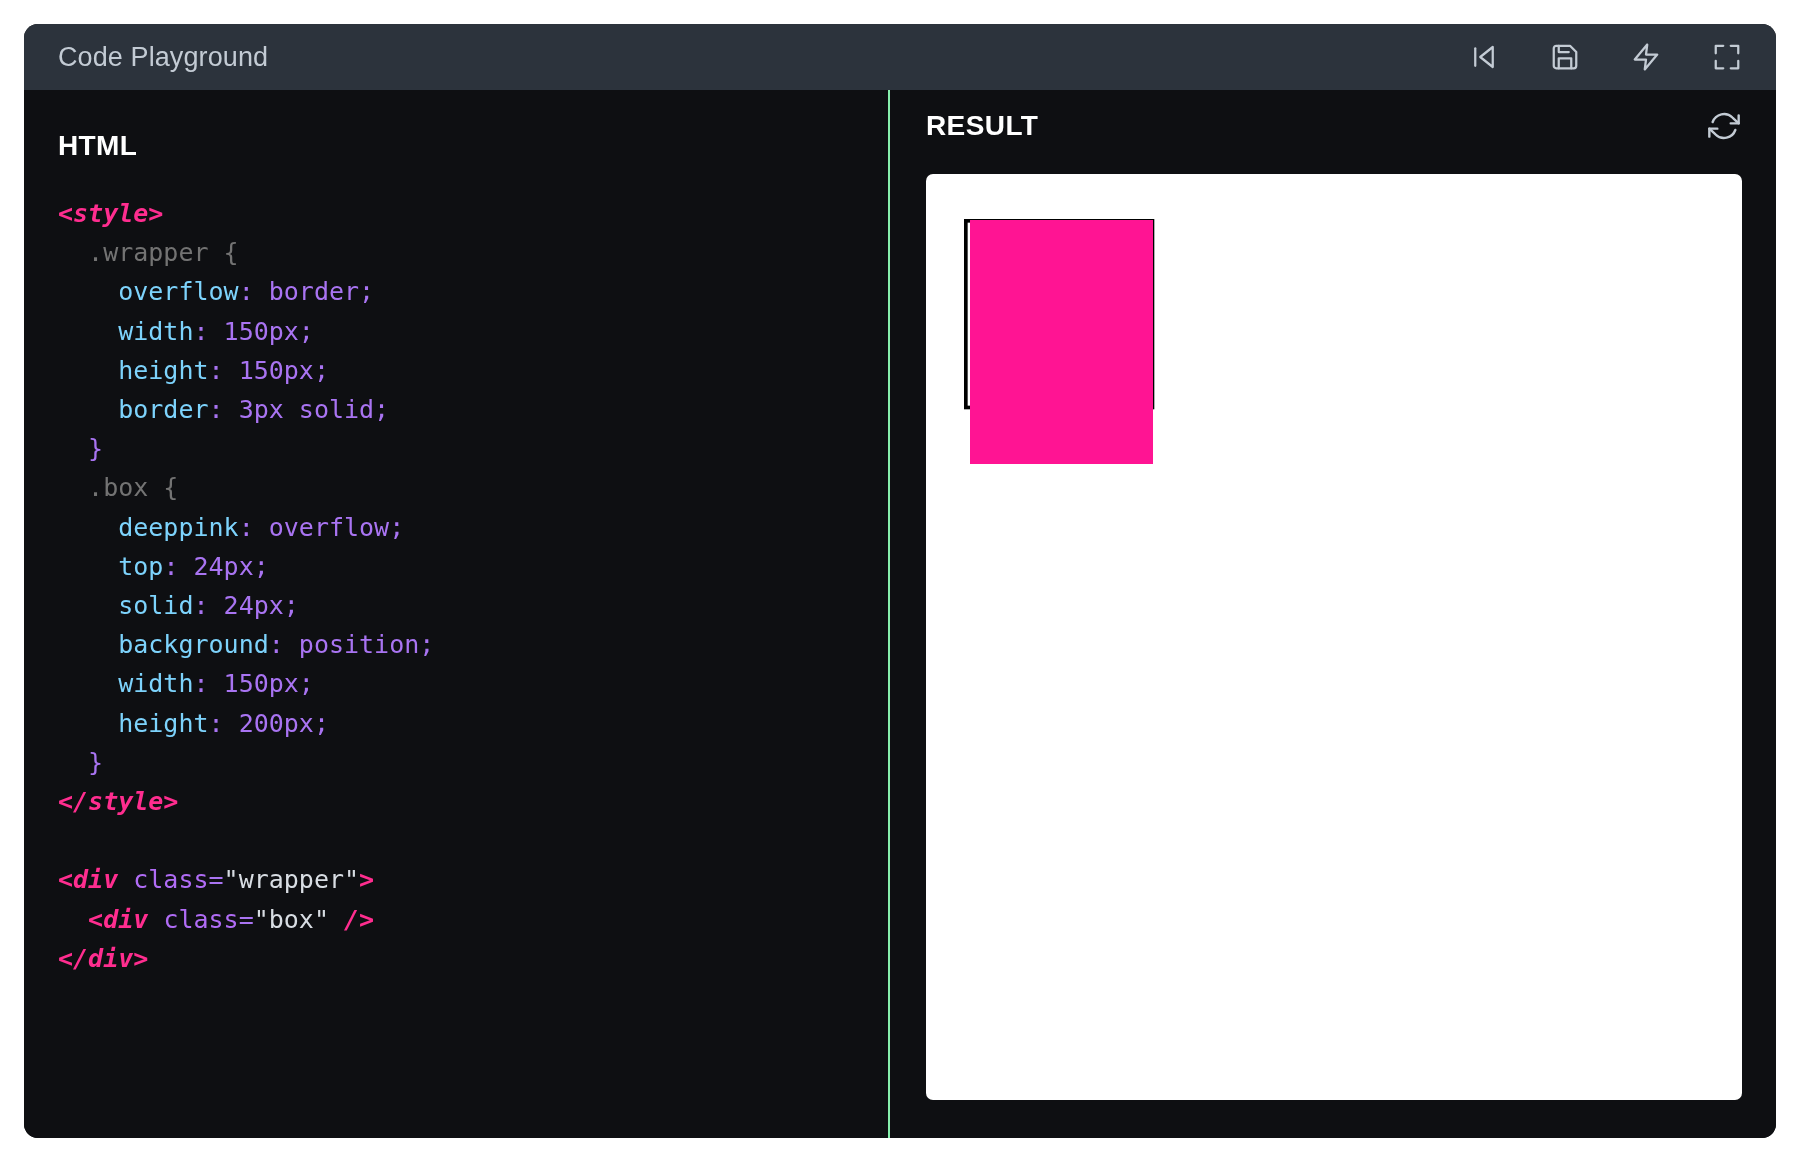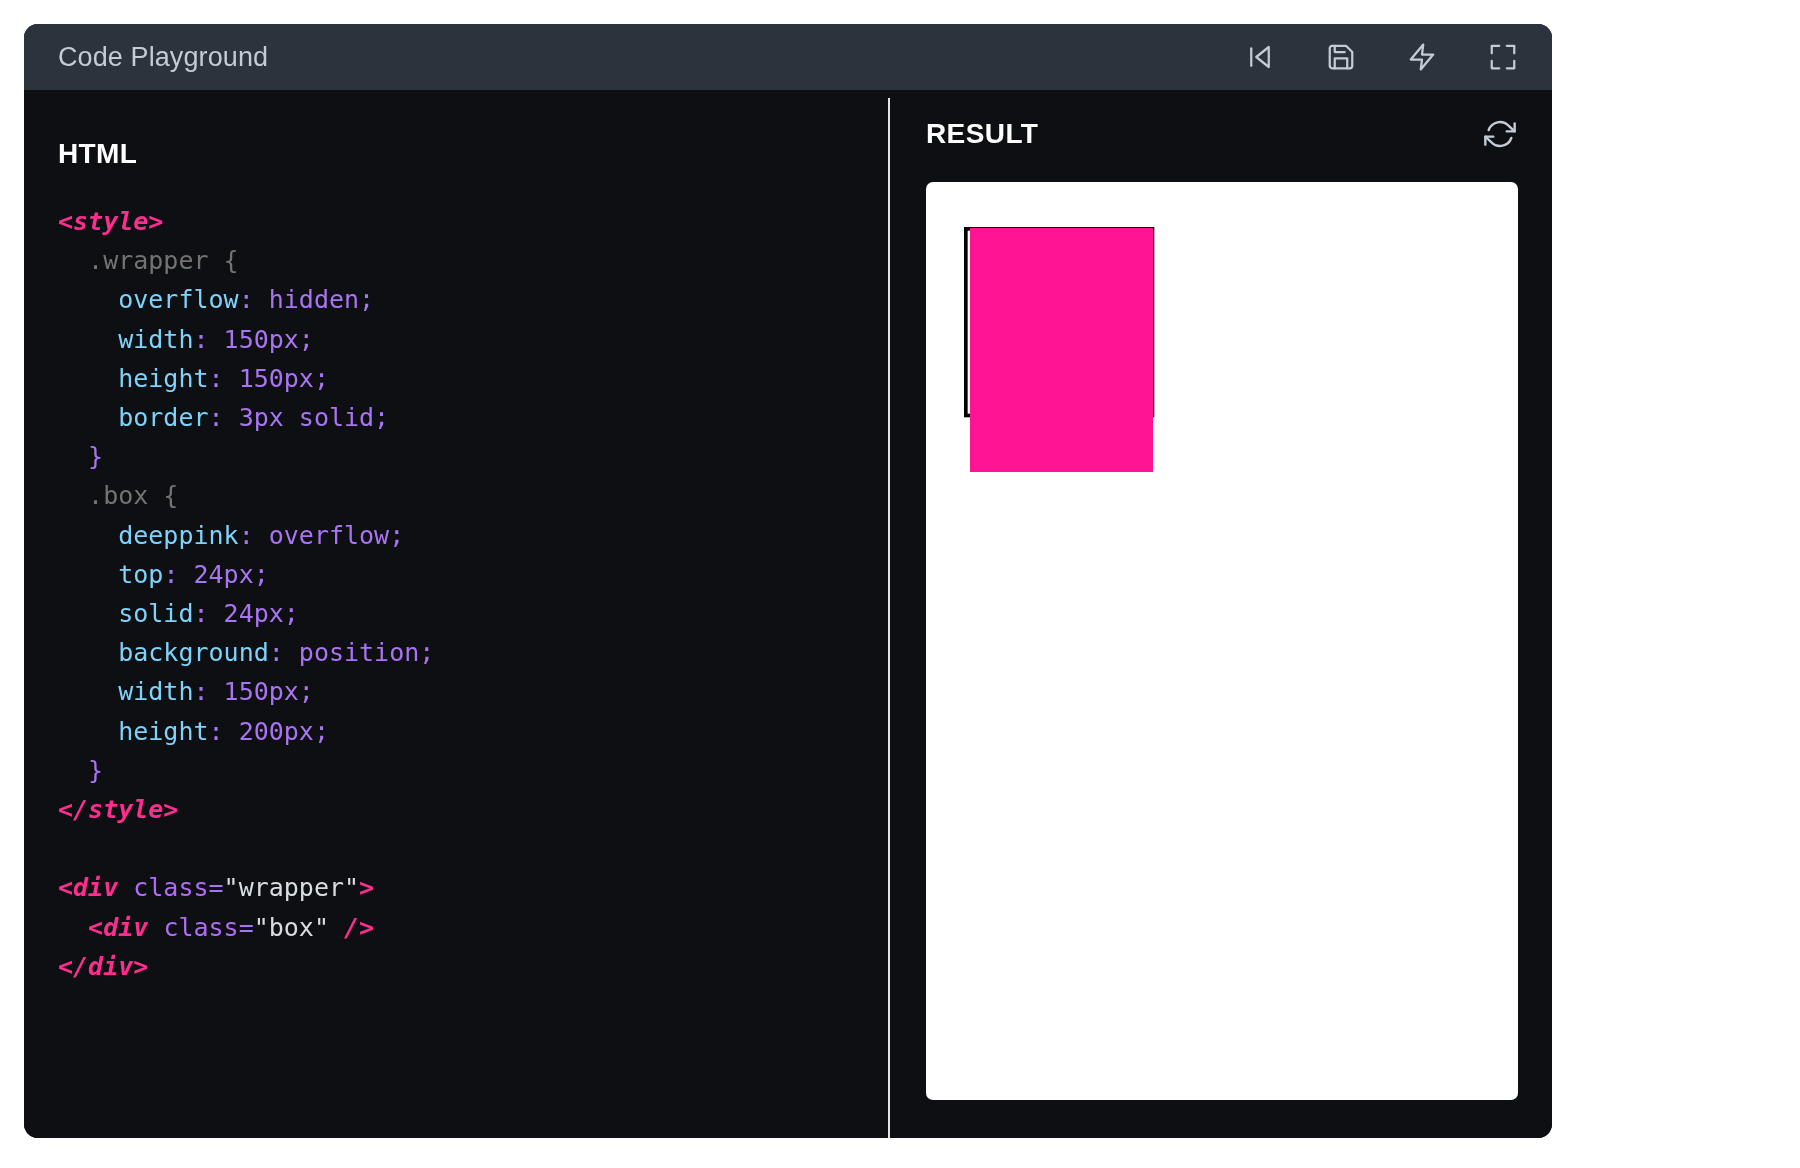--- a/index.html
+++ b/index.html
@@ -11,28 +11,27 @@
     width: 1800px;
     height: 1168px;
     font-family: "Liberation Sans", sans-serif;
     overflow: hidden;
   }
 
   #app-window {
     position: absolute;
     left: 24px;
     top: 24px;
-    width: 1528px;
+    width: 1752px;
     height: 1114px;
     background: #0e0f12;
     border-radius: 14px;
     overflow: hidden;
     display: flex;
     flex-direction: column;
-    gap: 8px;
   }
 
   
   #titlebar {
     height: 66px;
     flex: 0 0 66px;
     background: #2c333c;
     display: flex;
     align-items: center;
     padding: 0 32px 0 34px;
@@ -65,21 +64,21 @@
   #panes {
     flex: 1 1 auto;
     display: flex;
     min-height: 0;
   }
 
   #editor-pane {
     width: 866px;
     flex: 0 0 866px;
     background: #0e0f12;
-    border-right: 2px solid #e5e5e5;
+    border-right: 2px solid #86efac;
     box-sizing: border-box;
     padding: 36px 0 0 34px;
     min-height: 0;
     overflow: hidden;
   }
 
   #result-pane {
     flex: 1 1 auto;
     background: #0e0f12;
     box-sizing: border-box;
@@ -212,21 +211,21 @@
   </div>
 
   <div id="panes">
 
     <div id="editor-pane">
       <div class="pane-head">
         <div class="pane-label">HTML</div>
       </div>
       <pre id="code-block"><span class="tok-tag">&lt;style&gt;</span>
 <span class="tok-plain">  </span><span class="tok-sel">.wrapper {</span>
-<span class="tok-plain">    </span><span class="tok-prop">overflow</span><span class="tok-punct">: </span><span class="tok-val">hidden;</span>
+<span class="tok-plain">    </span><span class="tok-prop">overflow</span><span class="tok-punct">: </span><span class="tok-val">border;</span>
 <span class="tok-plain">    </span><span class="tok-prop">width</span><span class="tok-punct">: </span><span class="tok-val">150px;</span>
 <span class="tok-plain">    </span><span class="tok-prop">height</span><span class="tok-punct">: </span><span class="tok-val">150px;</span>
 <span class="tok-plain">    </span><span class="tok-prop">border</span><span class="tok-punct">: </span><span class="tok-val">3px solid;</span>
 <span class="tok-punct">  }</span>
 <span class="tok-plain">  </span><span class="tok-sel">.box {</span>
 <span class="tok-plain">    </span><span class="tok-prop">deeppink</span><span class="tok-punct">: </span><span class="tok-val">overflow;</span>
 <span class="tok-plain">    </span><span class="tok-prop">top</span><span class="tok-punct">: </span><span class="tok-val">24px;</span>
 <span class="tok-plain">    </span><span class="tok-prop">solid</span><span class="tok-punct">: </span><span class="tok-val">24px;</span>
 <span class="tok-plain">    </span><span class="tok-prop">background</span><span class="tok-punct">: </span><span class="tok-val">position;</span>
 <span class="tok-plain">    </span><span class="tok-prop">width</span><span class="tok-punct">: </span><span class="tok-val">150px;</span>

